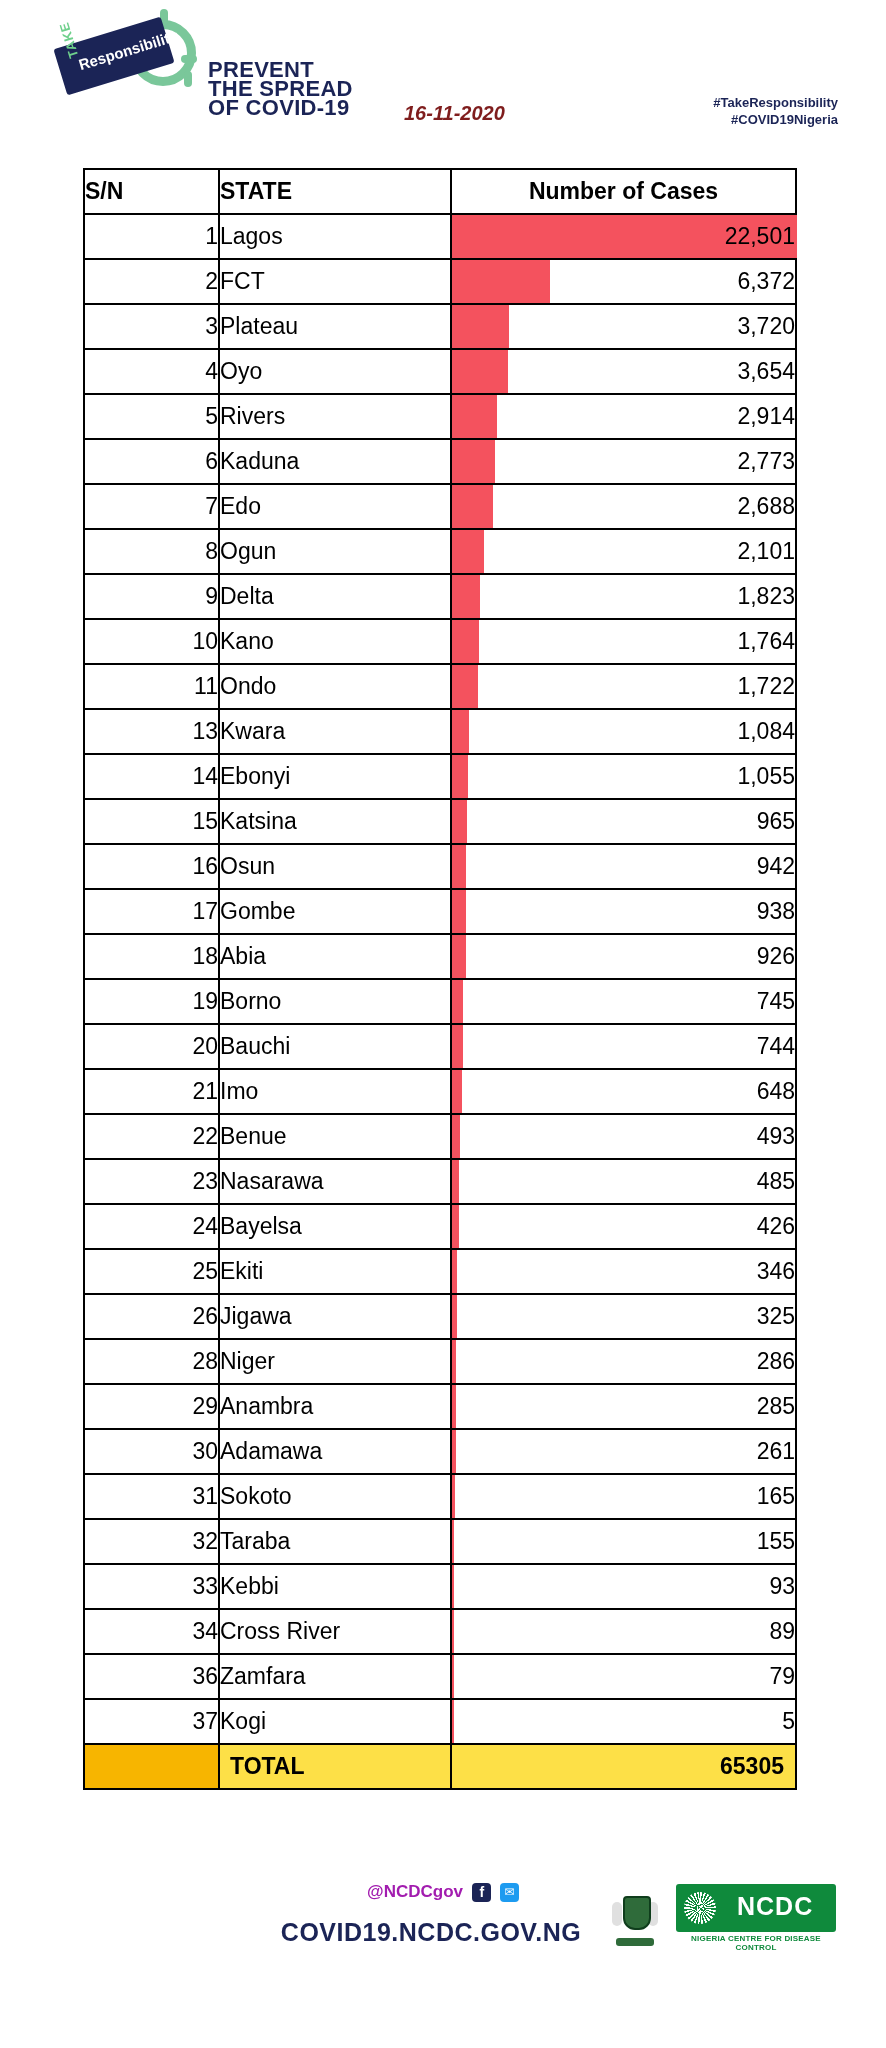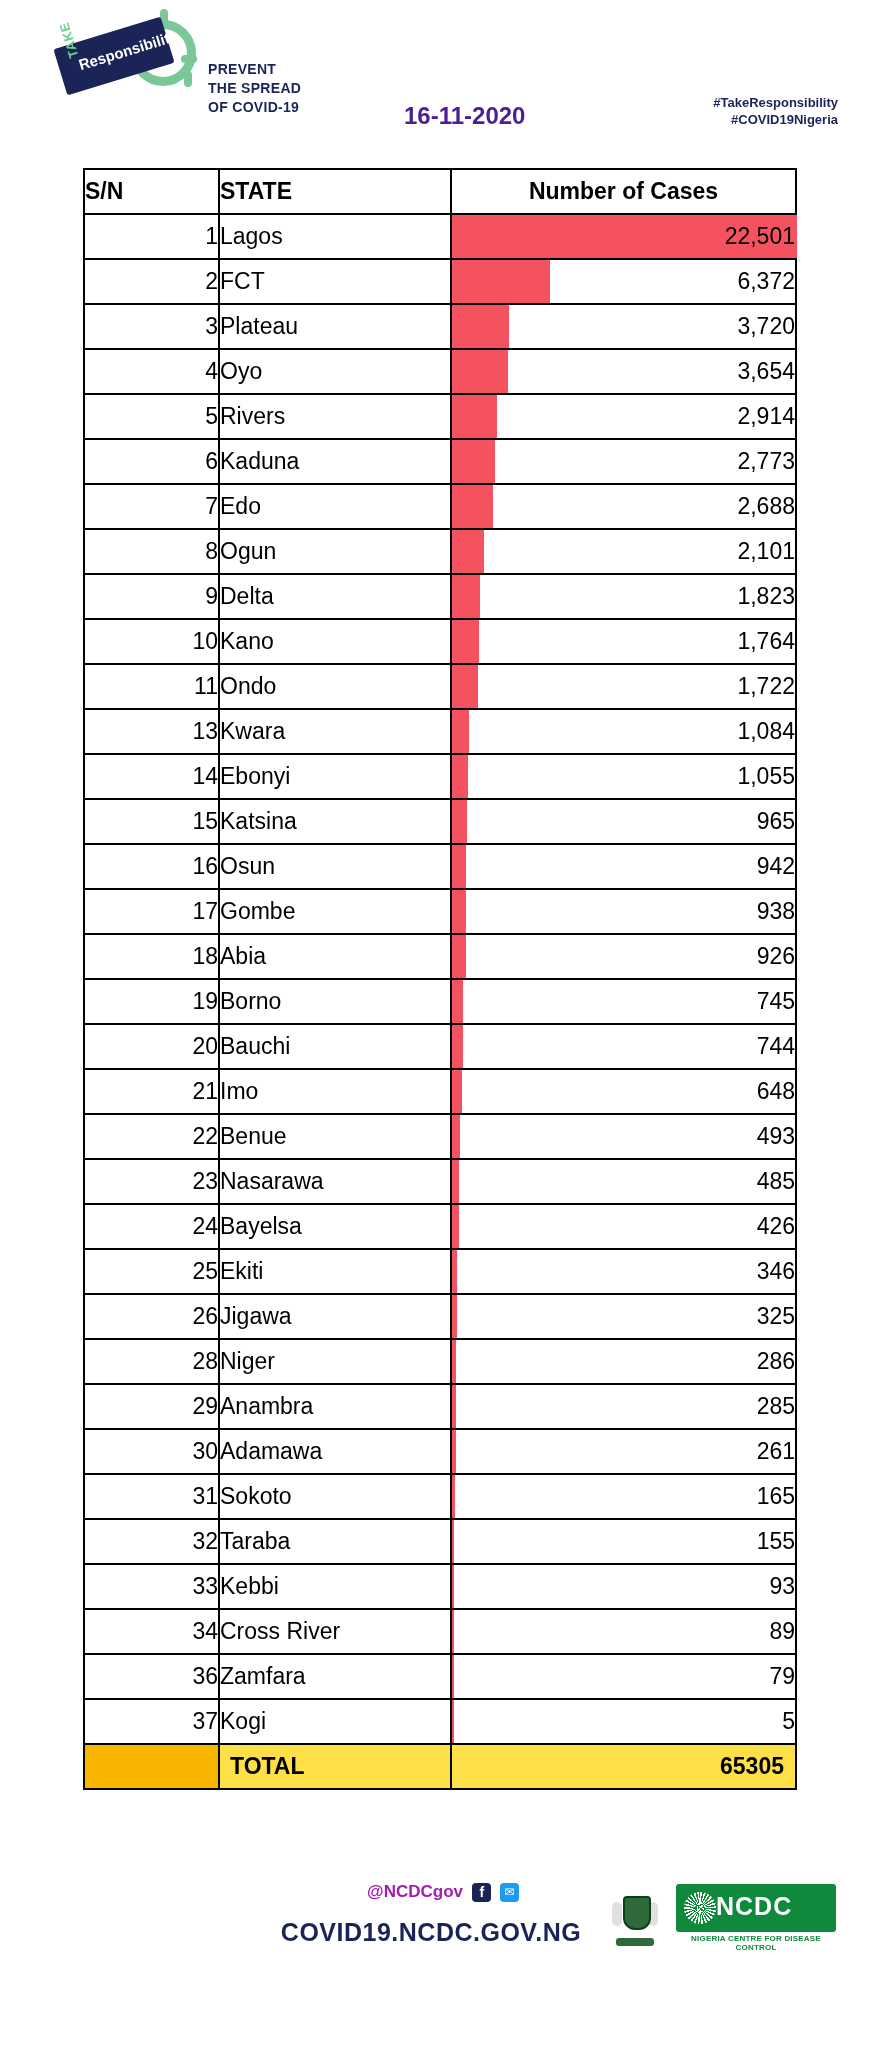--- a/index.html
+++ b/index.html
@@ -80,31 +80,32 @@
   .virus:after {
     width: 16px; height: 8px; left: -20px; top: 22px;
     box-shadow: 62px 4px 0 0 #7ac79a;
   }
   .prevent {
     position: absolute;
     left: 208px;
     top: 60px;
     color: #1b2456;
     font-weight: bold;
-    font-size: 14px;
+    font-size: 22px;
     line-height: 19px;
     letter-spacing: .3px;
   }
   .date {
     position: absolute;
     left: 404px;
     top: 102px;
-    color: #4c1d95;
-    font-weight: bold;
-    font-size: 24px;
+    color: #7f1d1d;
+    font-weight: bold;
+    font-size: 20px;
+    font-style: italic;
   }
   .tags {
     position: absolute;
     right: 48px;
     top: 84px;
     text-align: right;
     color: #1b2456;
     font-size: 13px;
     line-height: 17px;
     font-weight: 600;
@@ -275,21 +276,21 @@
   }
   .ncdc-box {
     position: absolute;
     left: 0; top: 0;
     width: 160px; height: 48px;
     background: #0f8a3c;
     border-radius: 3px;
   }
   .ncdc-text {
     position: absolute;
-    left: 40px; top: 8px;
+    left: 61px; top: 8px;
     color: #ffffff;
     font-weight: bold;
     font-size: 25px;
     letter-spacing: 1px;
   }
   .ncdc-rays {
     position: absolute;
     left: 8px; top: 8px;
     width: 32px; height: 32px;
     border-radius: 50%;

